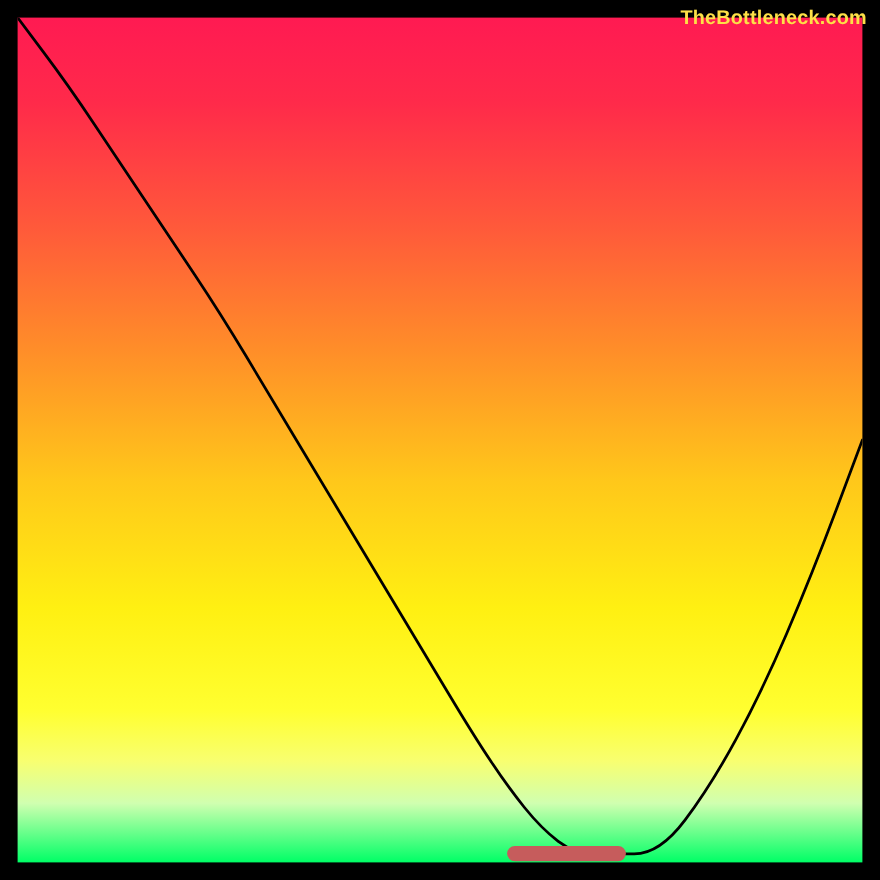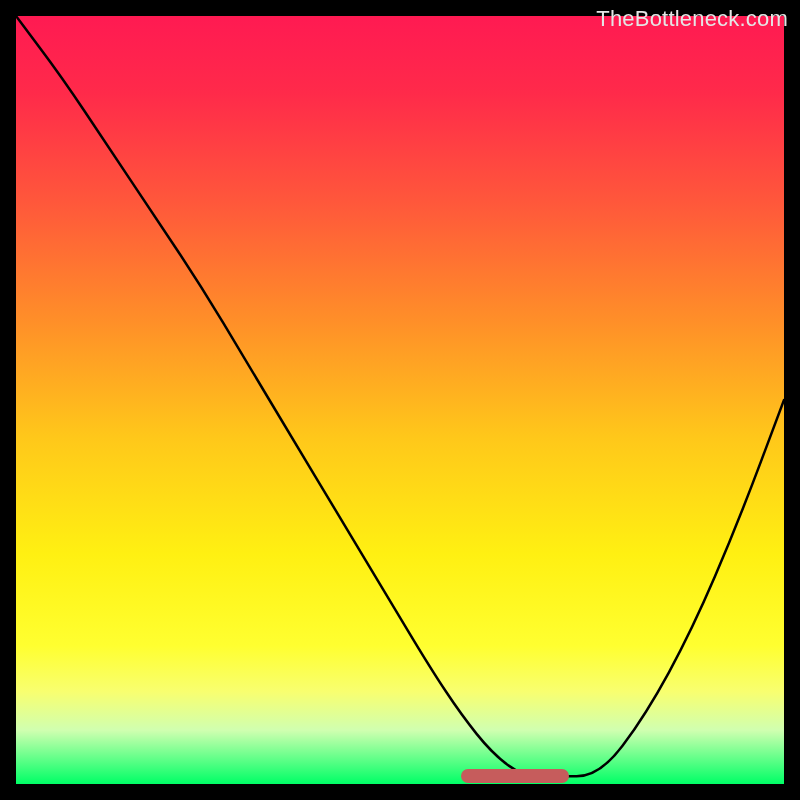--- a/index.html
+++ b/index.html
@@ -28,23 +28,23 @@
       #ffff30 82%,
       #f8ff70 88%,
       #d0ffb0 93%,
       #00ff66 100%
     );
   }
   .watermark {
     position: absolute;
     top: 6px;
     right: 12px;
-    color: #e5e5e5;
-    font-size: 22px;
-    font-weight: 400;
+    color: #fde047;
+    font-size: 18px;
+    font-weight: 700;
     z-index: 3;
     letter-spacing: 0.2px;
   }
   svg.curve {
     position: absolute;
     left: 0;
     top: 0;
     width: 768px;
     height: 768px;
     z-index: 2;

